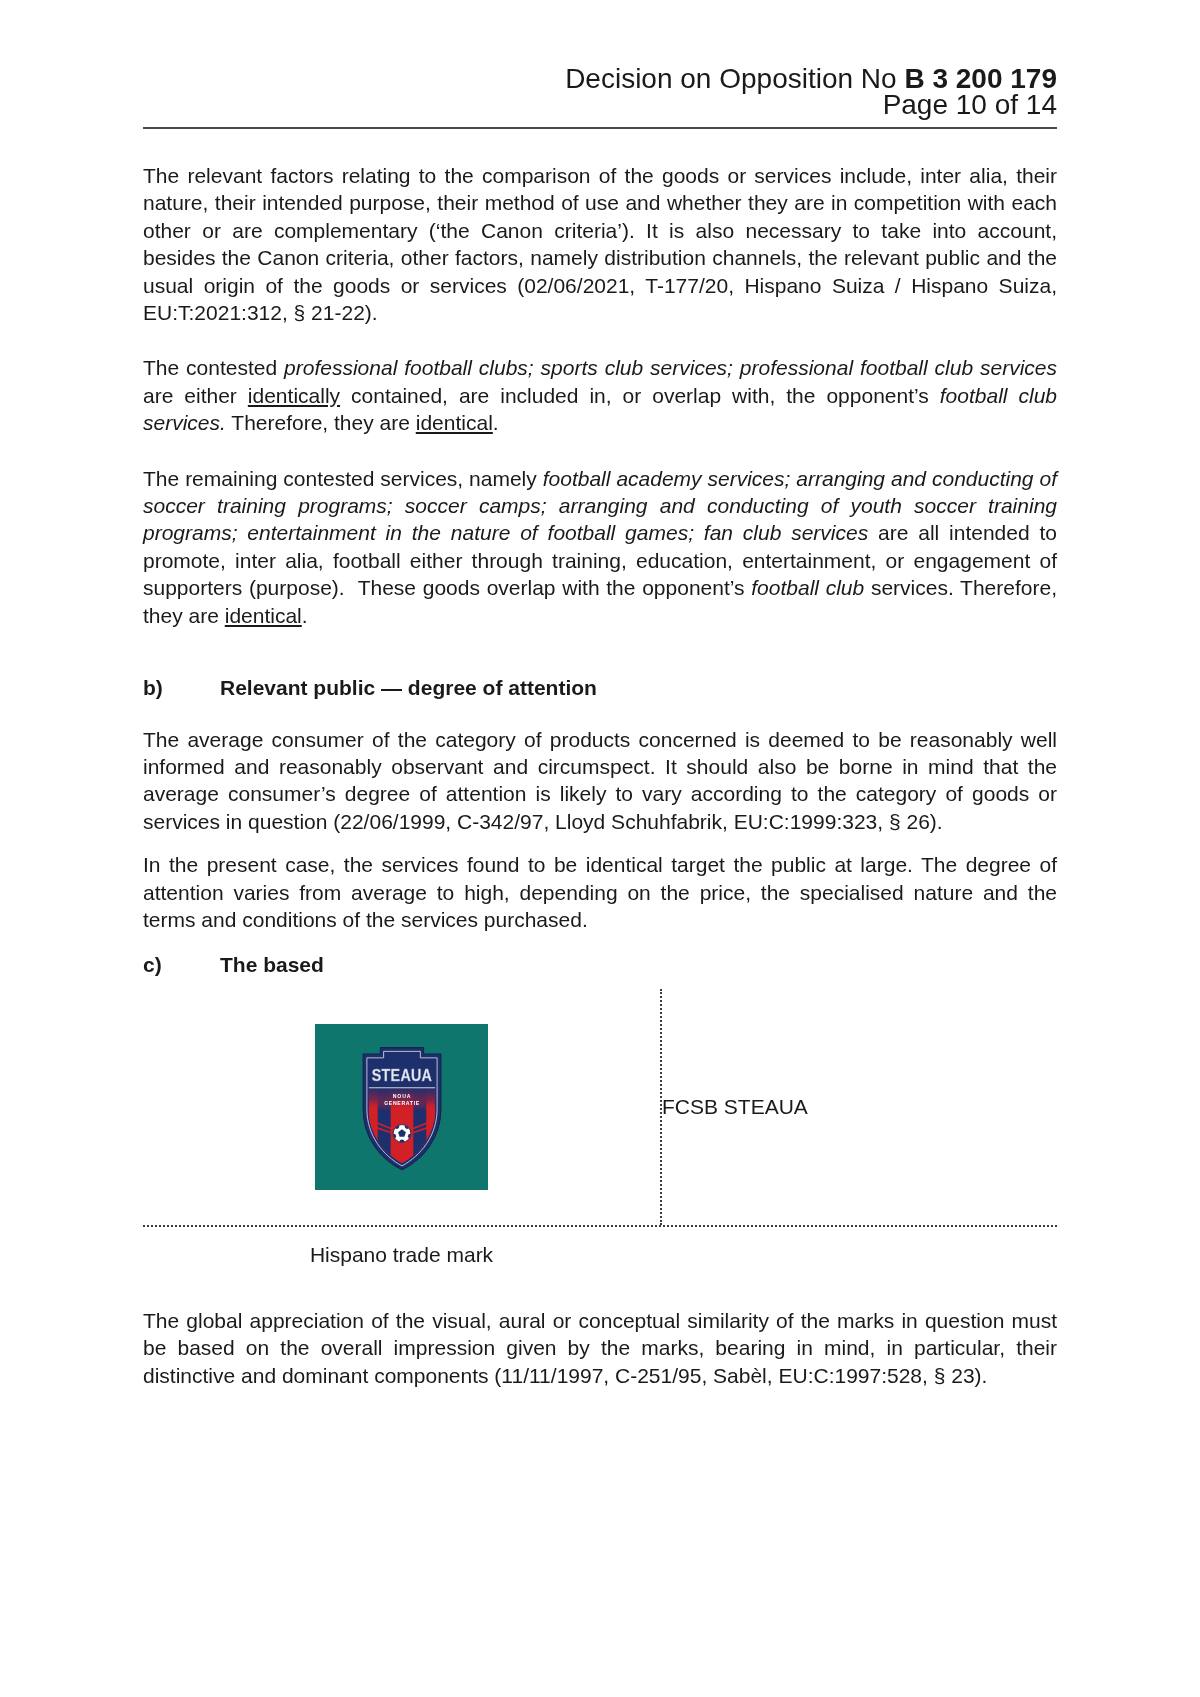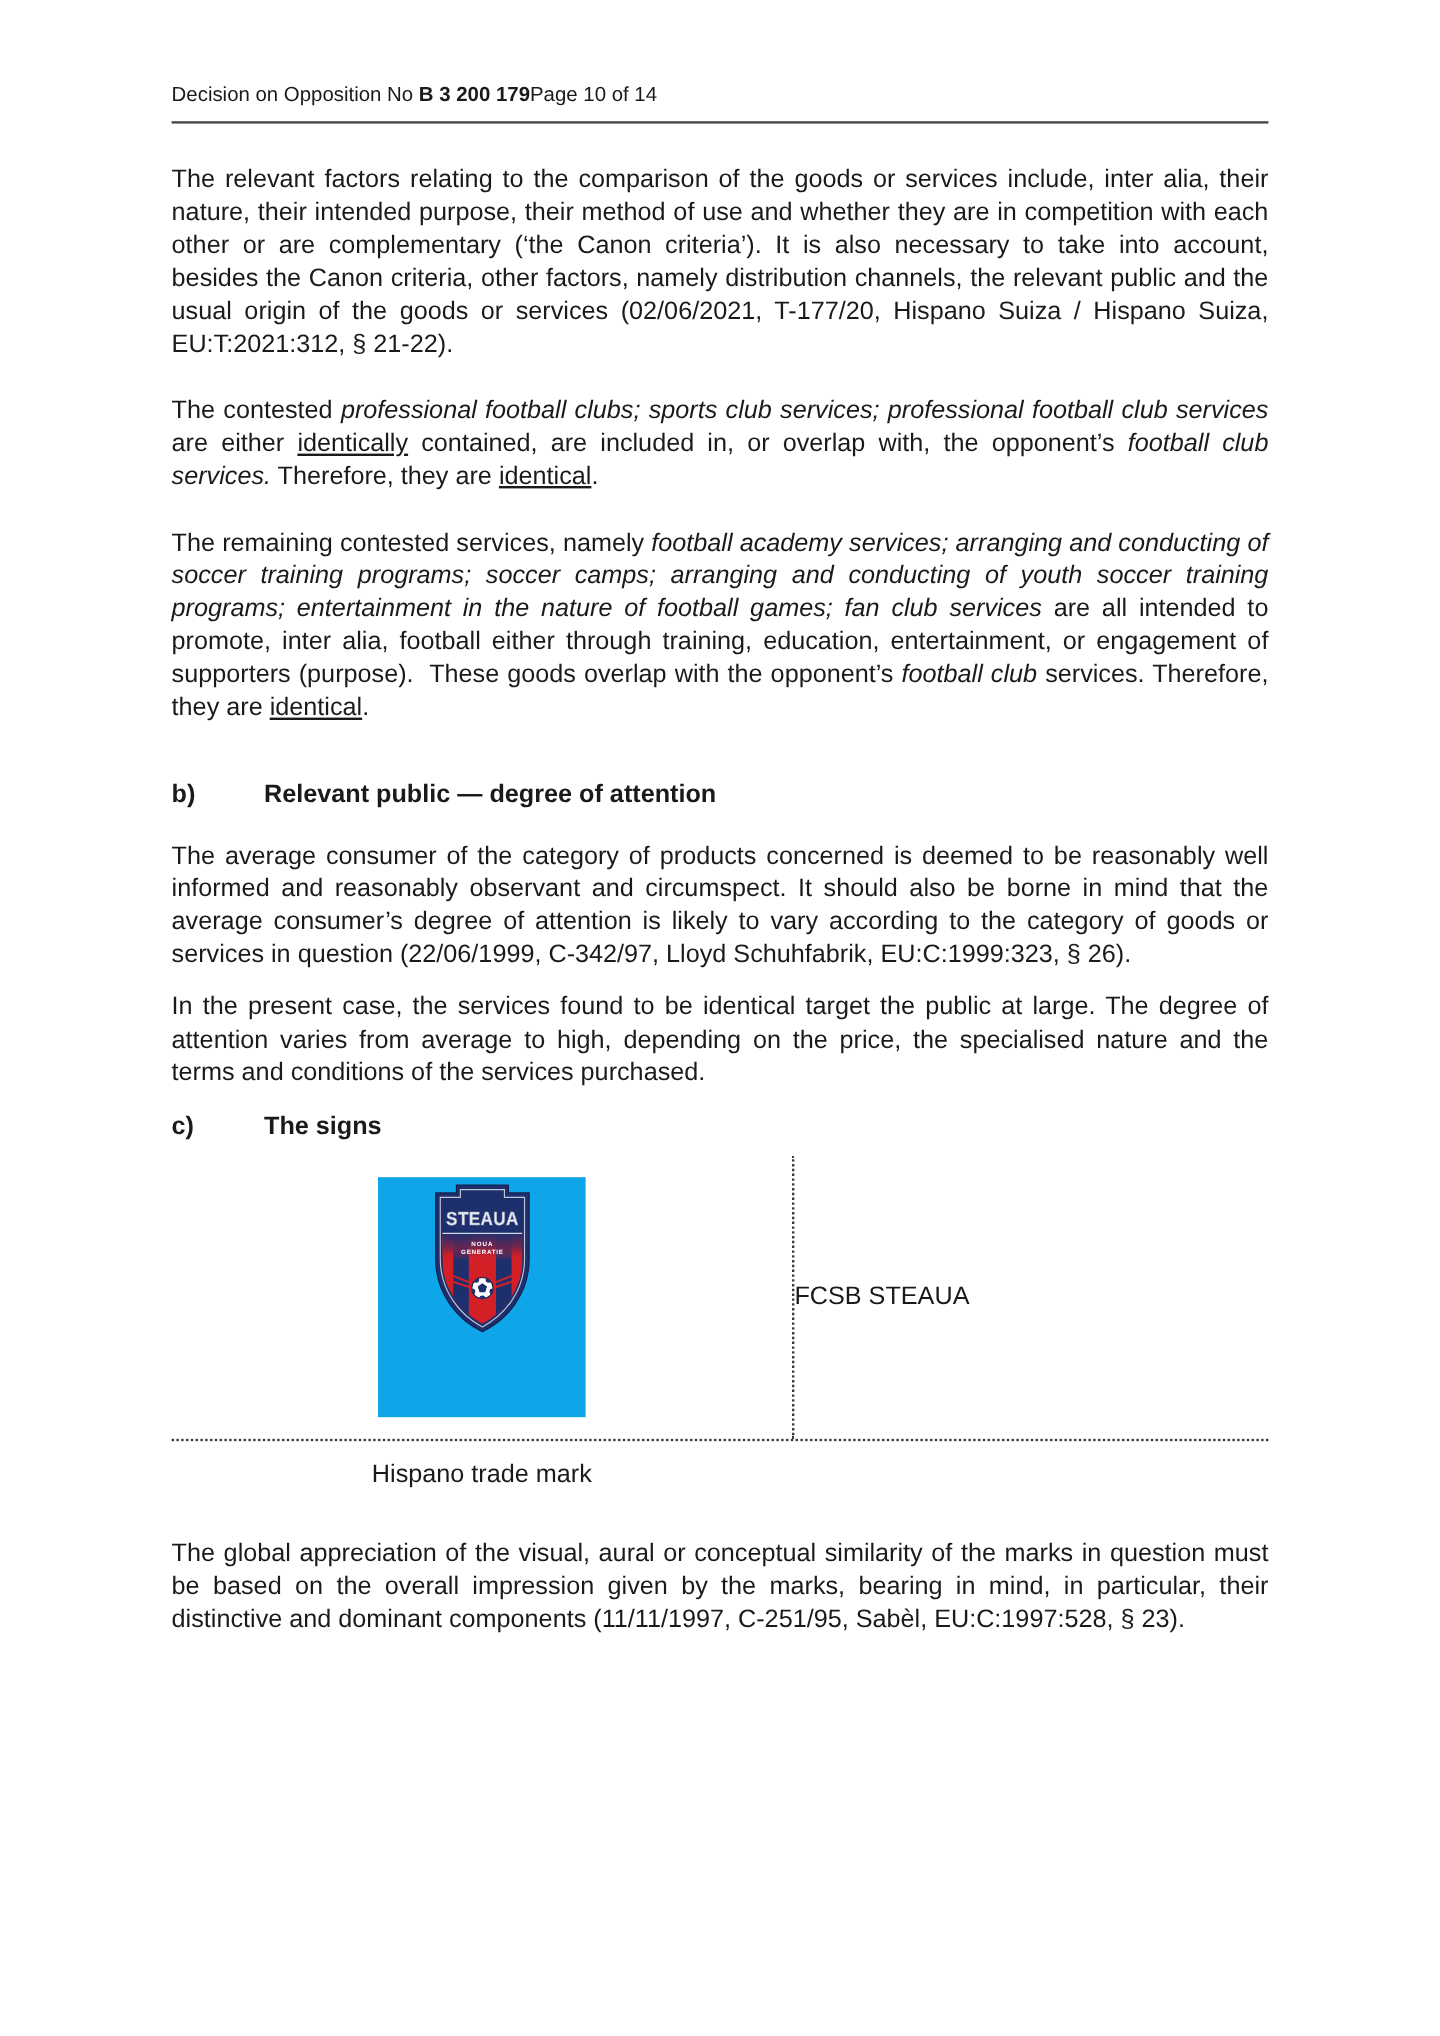--- a/index.html
+++ b/index.html
@@ -11,23 +11,24 @@
     background:#ffffff;
     font-family:"Liberation Sans", sans-serif;
     color:#1a1a1a;
     overflow:hidden;
   }
   .content { position:absolute; left:143px; top:0; width:914px; }
 
   .doc-header {
     margin-top:66px;
     display:flex; align-items:flex-end;
-    font-size:17px; line-height:26px;
+    font-size:28px; line-height:26px;
     padding-bottom:9px;
     border-bottom:2px solid #4a4a4a;
+    flex-direction:column;
   }
   .doc-header .bold { font-weight:bold; }
 
   p.body-par {
     font-size:21px; line-height:27.4px;
     text-align:justify;
     margin-top:28px;
   }
   p.first-par { margin-top:33px; }
   em { font-style:italic; }
@@ -53,23 +54,23 @@
   .row-marks { height:236px; }
   .row-marks .cell-left { align-items:center; }
   .row-marks .cell-right { align-items:center; font-size:21px; }
   .h-divider { border-top:2px dotted #3c3c3c; width:914px; height:0; }
   .row-captions { height:56px; }
   .row-captions .cell-left, .row-captions .cell-right {
     align-items:center; font-size:21px;
   }
 
   .logo-box {
-    width:173px; height:200px;
-    background:#0ea5e9;
-    display:flex; justify-content:center;
+    width:173px; height:166px;
+    background:#0f766e;
+    display:flex; align-items:center; justify-content:center;
   }
   .logo-box svg { display:block; }
 
   #para-6 { margin-top:58px; }
   #para-7 { margin-top:24px; }
 </style>
 </head>
 <body>
 
 <div class="page">
@@ -92,21 +93,21 @@
       <span class="sec-label">b)</span>
       <span>Relevant public — degree of attention</span>
     </div>
 
     <p class="body-par" id="para-4">The average consumer of the category of products concerned is deemed to be reasonably well informed and reasonably observant and circumspect. It should also be borne in mind that the average consumer’s degree of attention is likely to vary according to the category of goods or services in question (22/06/1999, C-342/97, Lloyd Schuhfabrik, EU:C:1999:323, § 26).</p>
 
     <p class="body-par" id="para-5">In the present case, the services found to be identical target the public at large. The degree of attention varies from average to high, depending on the price, the specialised nature and the terms and conditions of the services purchased.</p>
 
     <div class="sec-heading" id="heading-c">
       <span class="sec-label">c)</span>
-      <span>The signs</span>
+      <span>The based</span>
     </div>
 
     <div class="signs-table">
       <div class="signs-row row-marks">
         <div class="cell-left">
           <div class="logo-box">
 
             <svg width="108" height="132" viewBox="0 0 100 122">
               <defs>
                 <clipPath id="shieldClip">

